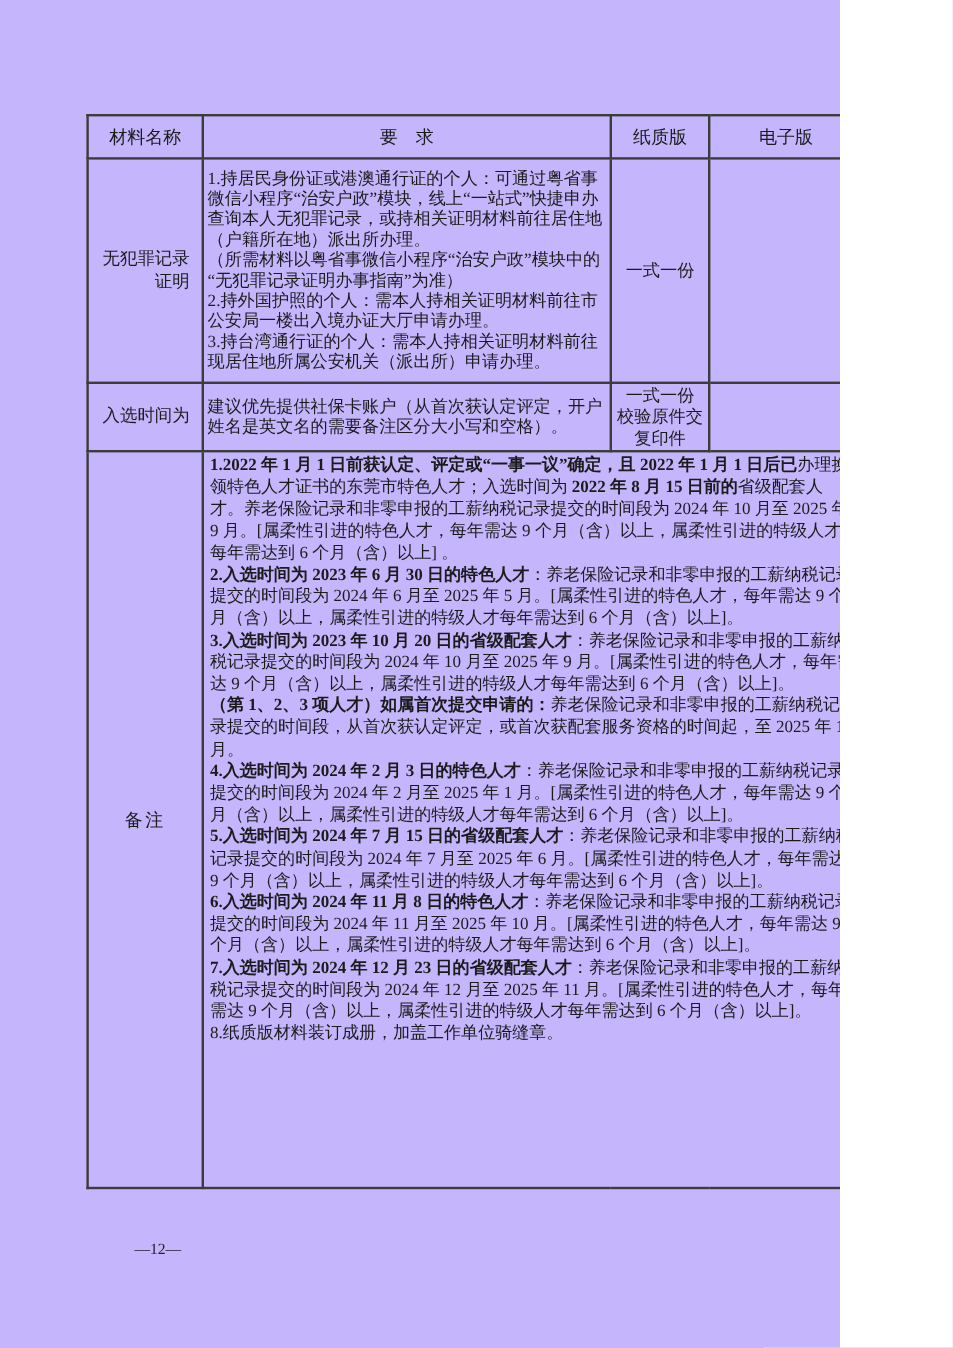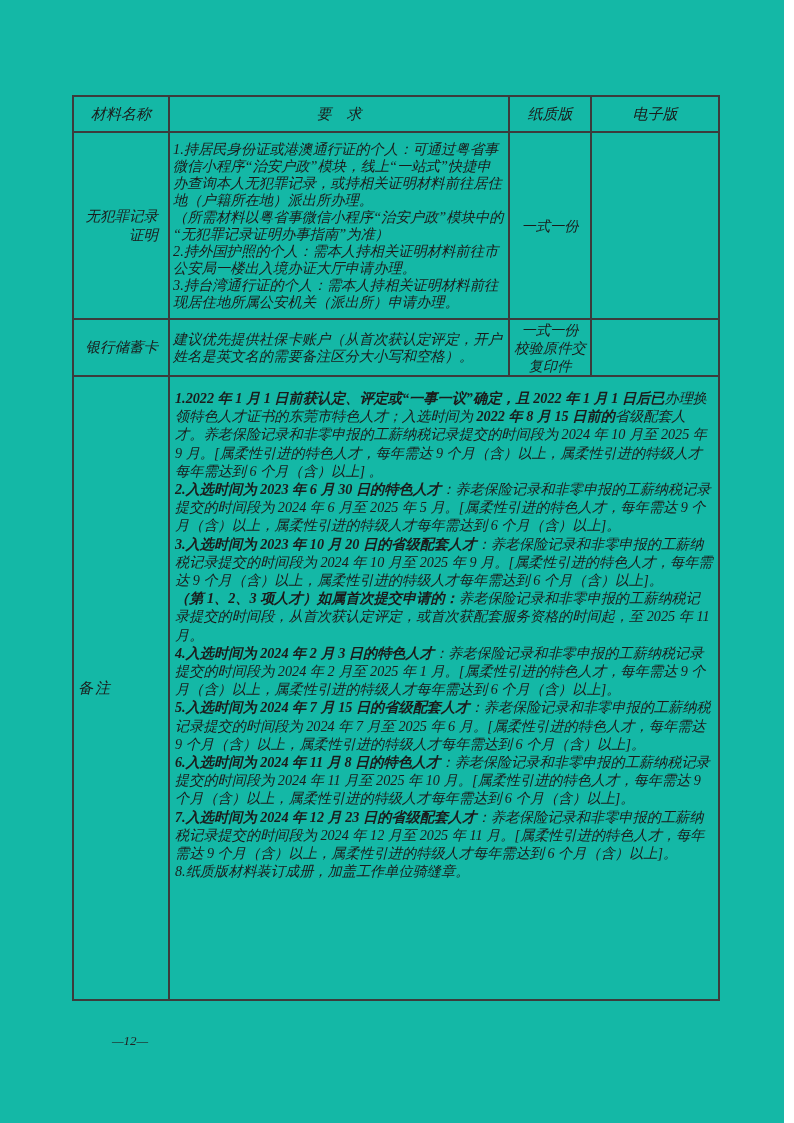--- a/index.html
+++ b/index.html
@@ -1,26 +1,25 @@
 <!DOCTYPE html>
 <html lang="zh"><head>
 <meta charset="utf-8">
 <style>
   * { box-sizing: border-box; }
   html, body { margin: 0; padding: 0; }
   body { background: #ffffff; }
   .page {
     position: relative;
-    width: 784px;
+    width: 700px;
     height: 1123px;
-    background: #14b8a6;
+    background: #c4b5fd;
     font-family: "Liberation Serif", "DejaVu Serif", serif;
     color: #1b1b1b;
     overflow: hidden;
-    font-style: italic;
   }
   table.doc-table {
     position: absolute;
     left: 72px;
     top: 95px;
     width: 646px;
     border-collapse: collapse;
     table-layout: fixed;
   }
   .doc-table th, .doc-table td {
@@ -55,27 +54,28 @@
     text-align: center;
     vertical-align: middle;
     font-size: 14.3px;
     line-height: 18px;
     white-space: pre-line;
     padding: 0 2px;
     margin-top: 14px;
   }
   td.elec-cell { vertical-align: middle; text-align: center; }
   td.remarks-label-cell {
+    text-align: center;
     vertical-align: middle;
     font-size: 15px;
     letter-spacing: 2px;
   }
   td.remarks-cell {
     vertical-align: top;
-    padding: 12px 5px 4px 5px;
+    padding: 2px 5px 4px 5px;
   }
   .remarks-body {
     min-height: 606px;
     font-size: 14.2px;
     line-height: 18.2px;
     text-align: left;
   }
   .remarks-body p { margin: 0; }
   .remarks-body b { font-weight: bold; }
   .page-number {
@@ -111,21 +111,21 @@
       <td class="material-cell">无犯罪记录证明</td>
       <td class="req-cell">1.持居民身份证或港澳通行证的个人：可通过粤省事微信小程序“治安户政”模块，线上“一站式”快捷申办查询本人无犯罪记录，或持相关证明材料前往居住地（户籍所在地）派出所办理。
 （所需材料以粤省事微信小程序“治安户政”模块中的“无犯罪记录证明办事指南”为准）
 2.持外国护照的个人：需本人持相关证明材料前往市公安局一楼出入境办证大厅申请办理。
 3.持台湾通行证的个人：需本人持相关证明材料前往现居住地所属公安机关（派出所）申请办理。</td>
       <td class="paper-cell">一式一份</td>
       <td class="elec-cell"></td>
     </tr>
 
     <tr class="row-short">
-      <td class="material-cell">银行储蓄卡</td>
+      <td class="material-cell">入选时间为</td>
       <td class="req-cell">建议优先提供社保卡账户（从首次获认定评定，开户姓名是英文名的需要备注区分大小写和空格）。</td>
       <td class="paper-cell">一式一份
 校验原件交复印件</td>
       <td class="elec-cell"></td>
     </tr>
 
     <tr>
       <td class="remarks-label-cell">备注</td>
       <td class="remarks-cell" colspan="3">
         <div class="remarks-body">

